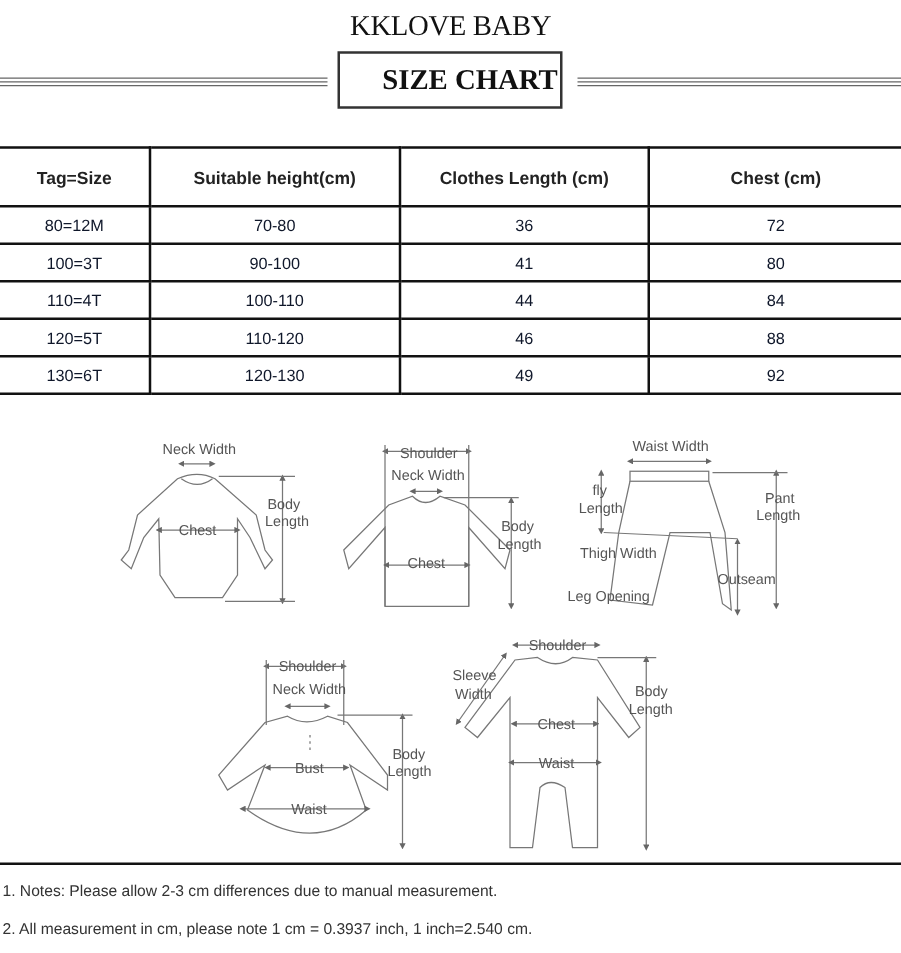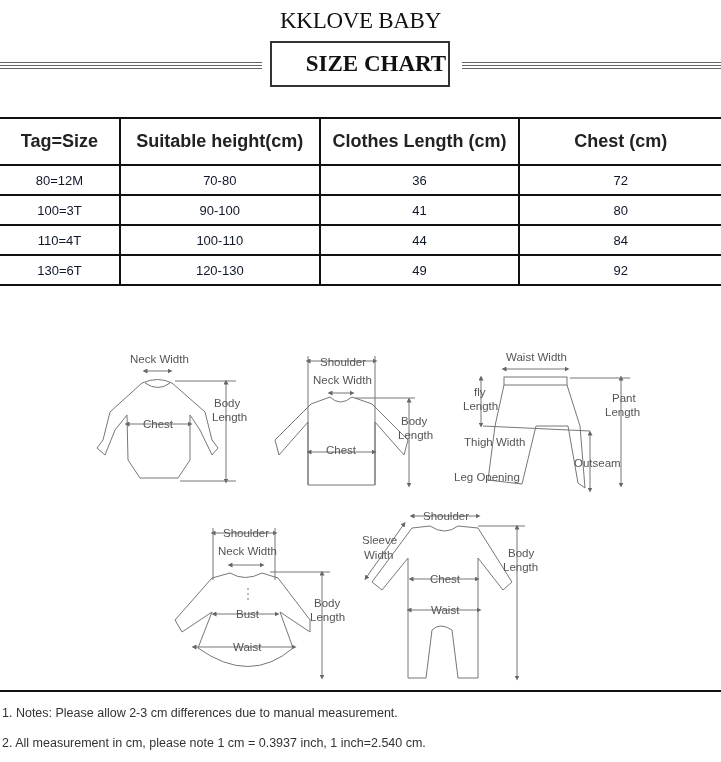--- a/index.html
+++ b/index.html
@@ -5,21 +5,21 @@
   html, body { margin: 0; padding: 0; background: #ffffff; }
   body { width: 721px; height: 762px; position: relative; overflow: hidden; font-family: "Liberation Sans", sans-serif; color: #333; }
   .brand { position: absolute; top: 8px; left: 0; width: 721px; text-align: center; font-family: "Liberation Serif", serif; font-weight: normal; font-size: 23px; color: #111; letter-spacing: -0.3px; }
   .title-box { position: absolute; left: 270px; top: 41px; width: 180px; height: 46px; border: 2px solid #333; box-sizing: border-box; display: flex; align-items: center; justify-content: center; font-family: "Liberation Serif", serif; font-weight: bold; font-size: 23px; color: #111; padding-left: 32px; }
   .rule { position: absolute; top: 62px; height: 8px; }
   .rule div { height: 1px; background: #666; margin-bottom: 2px; }
   .rule-left { left: 0; width: 262px; }
   .rule-right { left: 462px; width: 259px; }
   table.sizes { position: absolute; left: 0; top: 117px; width: 723px; border-collapse: collapse; }
   table.sizes td, table.sizes th { border: 2px solid #111; text-align: center; font-size: 13px; color: #0f172a; padding: 0; }
-  table.sizes th { height: 45px; font-weight: bold; color: #222; font-size: 18px; }
+  table.sizes th { height: 45px; font-weight: bold; color: #222; font-size: 14px; }
   table.sizes td { height: 28px; }
   table.sizes tr > :first-child { border-left: none; }
   .diagram-area { position: absolute; left: 0; top: 346px; width: 721px; height: 344px; }
   .diagram-area svg text { font-family: "Liberation Sans", sans-serif; font-size: 11.5px; fill: #555; }
   .bottom-rule { position: absolute; left: 0; top: 690px; width: 721px; height: 2px; background: #111; }
   .note { position: absolute; left: 2px; font-size: 12.5px; color: #333; }
   .note1 { top: 706px; }
   .note2 { top: 736px; }
 </style>
 </head>
@@ -62,20 +62,26 @@
     <td>100=3T</td>
     <td>90-100</td>
     <td>41</td>
     <td>80</td>
   </tr>
   <tr>
     <td>110=4T</td>
     <td>100-110</td>
     <td>44</td>
     <td>84</td>
+  </tr>
+  <tr>
+    <td>120=5T</td>
+    <td>110-120</td>
+    <td>46</td>
+    <td>88</td>
   </tr>
   <tr>
     <td>130=6T</td>
     <td>120-130</td>
     <td>49</td>
     <td>92</td>
   </tr>
 </tbody>
   </table>
 

